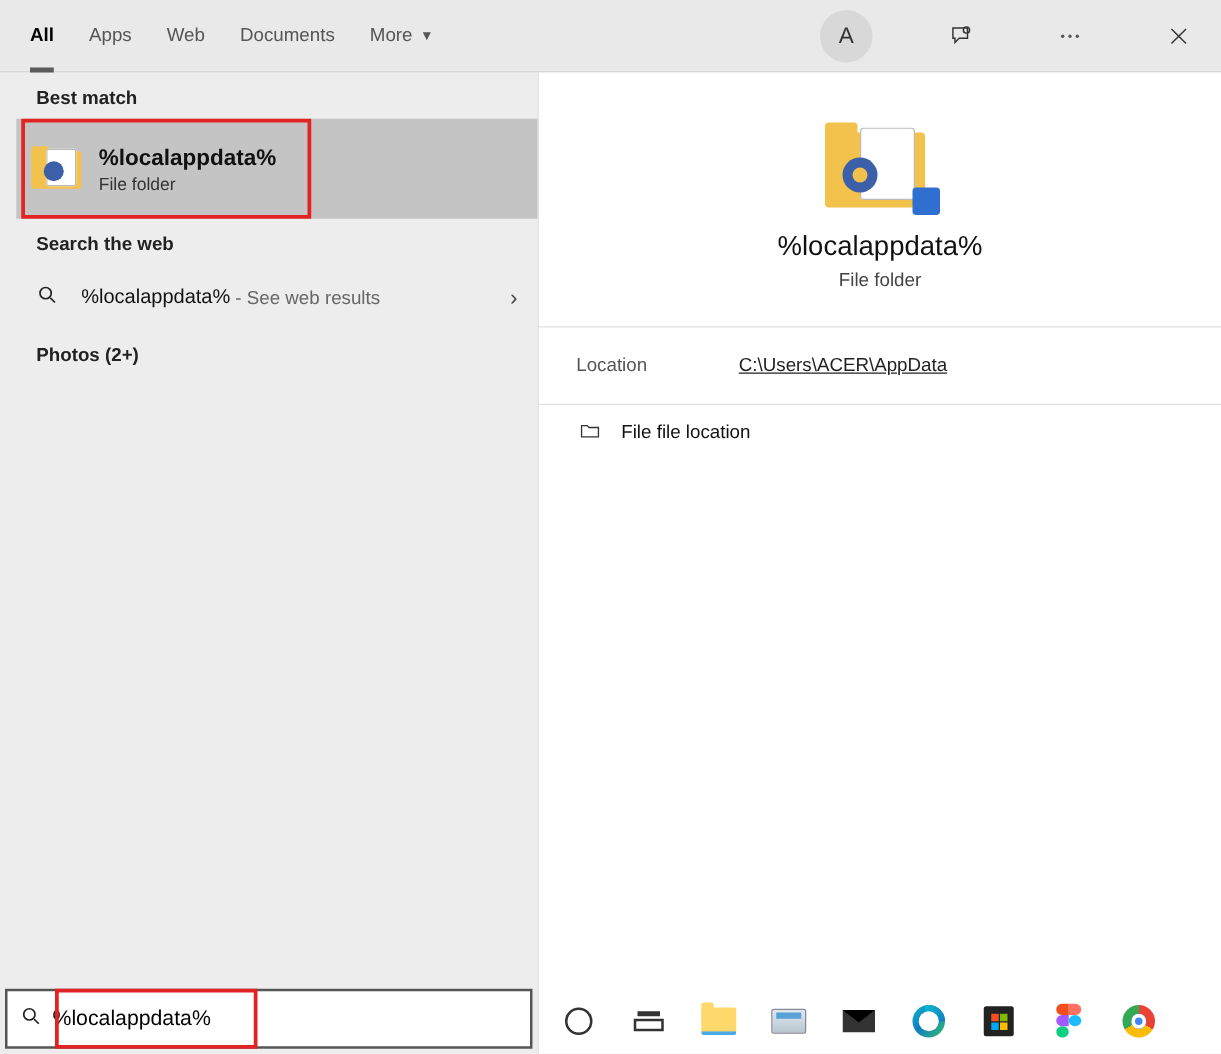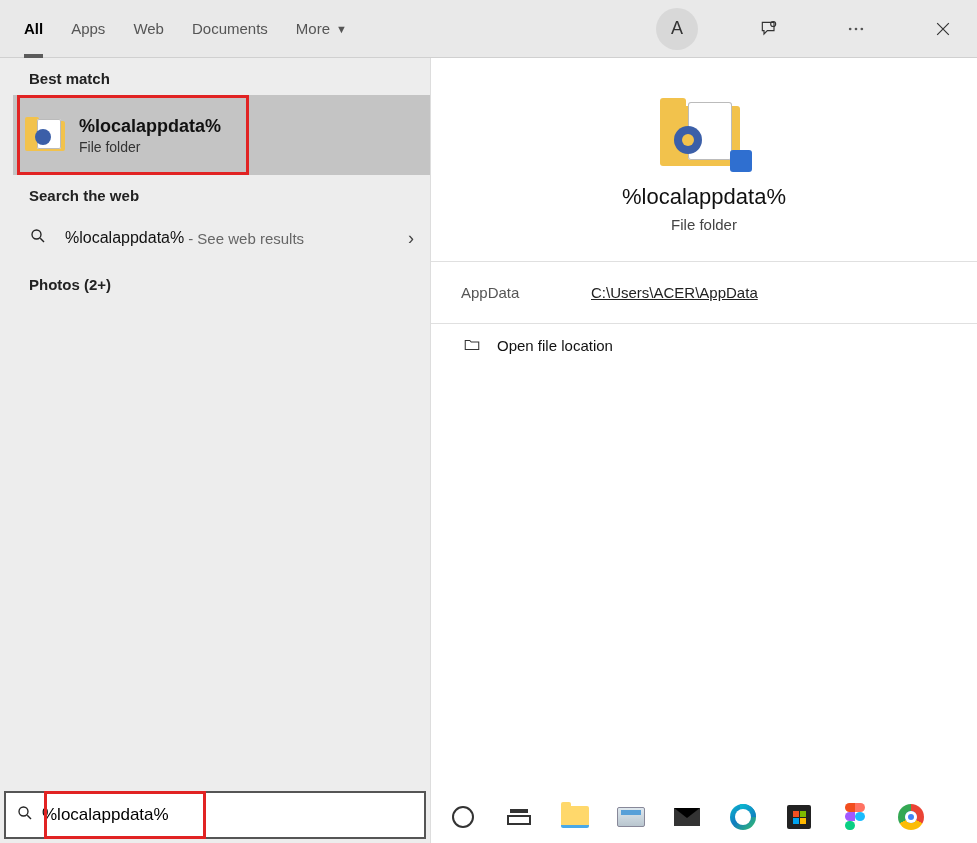--- a/index.html
+++ b/index.html
@@ -178,31 +178,31 @@
           <div class="tab2"></div>
             <div class="back"></div>
             <div class="page"></div>
             <div class="gear"></div>
             <div class="vs"></div>
         </div>
         <div class="detail-title">%localappdata%</div>
         <div class="detail-sub">File folder</div>
       </div>
       <div class="loc-row">
-        <div class="loc-label">AppData</div>
+        <div class="loc-label">Location</div>
         <div class="loc-val">C:\Users\ACER\AppData</div>
       </div>
       <div class="actions">
         <div class="action-row">
           <span class="aicon">
             <svg viewBox="0 0 24 24">
                 <path d="M3 6h6l2 2h10v10H3z"></path>
               </svg>
           </span>
-          <span>Open file location</span>
+          <span>File file location</span>
         </div>
       </div>
     </div>
   </div>
 
   <div class="bottom">
     <div class="searchbar">
       <span class="mag">
         <svg viewBox="0 0 24 24">
             <circle cx="10" cy="10" r="6"></circle>

